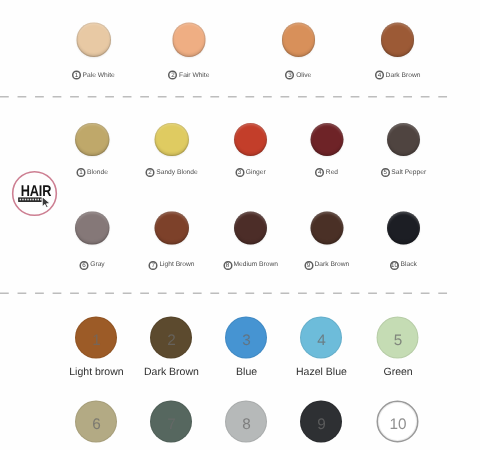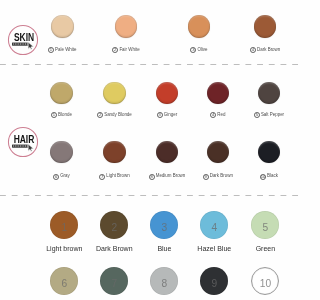--- a/index.html
+++ b/index.html
@@ -43,42 +43,21 @@
      font-size:10.2px; line-height:1; font-family:"Liberation Sans", sans-serif;
      color:rgba(105,105,105,0.74); font-weight:400; }
 </style>
 </head>
 <body>
 
 <div class="page">
   <div class="divider" style="top:63.6px"></div>
   <div class="divider" style="top:194.5px"></div>
 
-  <div class="logo" id="logo-skin" style="left:8.2px; top:24.8px">
-      <svg viewBox="0 0 30 30" width="30" height="30">
-        <circle cx="15" cy="15" r="14.55" fill="none" stroke="#cd7f92" stroke-width="1.05"></circle>
-        <g transform="translate(16,0) scale(0.82,1) translate(-16,0)">
-          <text x="16" y="16.45" text-anchor="middle" font-family="&quot;Liberation Sans&quot;, sans-serif" font-weight="700" font-size="10.35" letter-spacing="-0.1" fill="#131313">SKIN</text>
-        </g>
-        <rect x="4.1" y="17.6" width="17.0" height="3.05" fill="#262626"></rect>
-        <g>
-          <rect x="5.10" y="18.45" width="1.0" height="1.1" fill="#ffffff" opacity="0.85"></rect>
-          <rect x="6.80" y="18.45" width="1.0" height="1.1" fill="#ffffff" opacity="0.85"></rect>
-          <rect x="8.50" y="18.45" width="1.0" height="1.1" fill="#ffffff" opacity="0.85"></rect>
-          <rect x="10.20" y="18.45" width="1.0" height="1.1" fill="#ffffff" opacity="0.85"></rect>
-          <rect x="11.90" y="18.45" width="1.0" height="1.1" fill="#ffffff" opacity="0.85"></rect>
-          <rect x="13.60" y="18.45" width="1.0" height="1.1" fill="#ffffff" opacity="0.85"></rect>
-          <rect x="15.30" y="18.45" width="1.0" height="1.1" fill="#ffffff" opacity="0.85"></rect>
-          <rect x="17.00" y="18.45" width="1.0" height="1.1" fill="#ffffff" opacity="0.85"></rect>
-          <rect x="18.70" y="18.45" width="1.0" height="1.1" fill="#ffffff" opacity="0.85"></rect>
-        </g>
-        <path d="M20.1 16.9 L20.1 24.2 L21.85 22.45 L23.0 24.6 L24.2 24.0 L23.1 21.95 L25.6 21.7 Z" fill="#3a3a3a" stroke="#ffffff" stroke-width="0.75" stroke-linejoin="round"></path>
-      </svg>
-    </div>
-  <div class="logo" id="logo-hair" style="left:8.2px; top:127px">
+  <div class="logo" id="logo-hair" style="left:8.2px; top:114px">
       <svg viewBox="0 0 30 30" width="30" height="30">
         <circle cx="15" cy="15" r="14.55" fill="none" stroke="#cd7f92" stroke-width="1.05"></circle>
         <g transform="translate(16,0) scale(0.82,1) translate(-16,0)">
           <text x="16" y="16.45" text-anchor="middle" font-family="&quot;Liberation Sans&quot;, sans-serif" font-weight="700" font-size="10.35" letter-spacing="-0.1" fill="#131313">HAIR</text>
         </g>
         <rect x="4.1" y="17.6" width="17.0" height="3.05" fill="#262626"></rect>
         <g>
           <rect x="5.10" y="18.45" width="1.0" height="1.1" fill="#ffffff" opacity="0.85"></rect>
           <rect x="6.80" y="18.45" width="1.0" height="1.1" fill="#ffffff" opacity="0.85"></rect>
           <rect x="8.50" y="18.45" width="1.0" height="1.1" fill="#ffffff" opacity="0.85"></rect>

